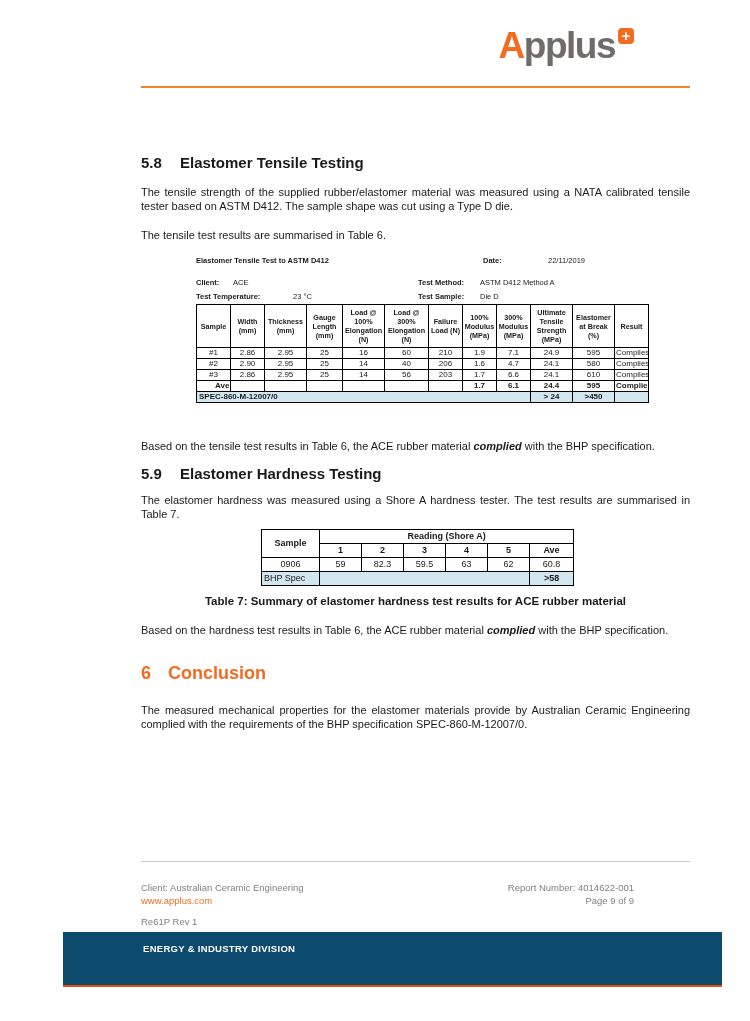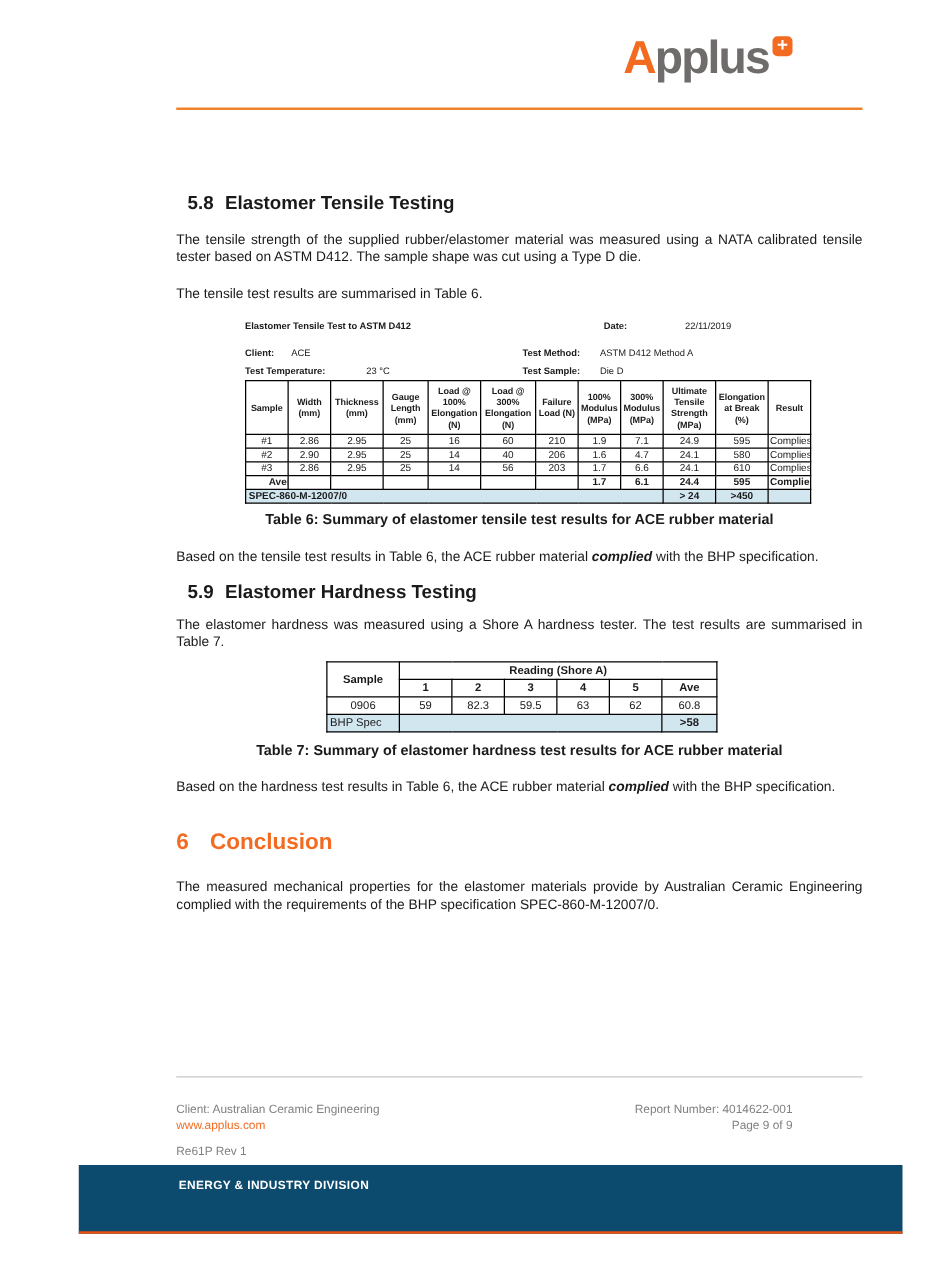--- a/index.html
+++ b/index.html
@@ -20,21 +20,21 @@
     border-radius: 4px; color: #ffffff; font-size: 15px; line-height: 15px;
     font-weight: bold; text-align: center; vertical-align: 17px;
     margin-left: 3px; letter-spacing: 0;
   }
   .header-line { position: absolute; top: 86px; left: 113px; width: 549px;
                  height: 2px; background: #F0822C; }
 
   
   .blk { position: absolute; left: 113px; width: 549px; }
   .para { font-size: 11px; line-height: 14px; text-align: justify; color: #1a1a1a; }
-  .h-sub { display: flex; font-size: 15px; font-weight: bold; color: #1a1a1a; text-align: center; }
+  .h-sub { display: flex; font-size: 15px; font-weight: bold; color: #1a1a1a; }
   .h-sub .h-num { width: 39px; flex: 0 0 39px; }
   .h-main { display: flex; font-size: 18px; font-weight: bold; color: #F26B21; }
   .h-main .h-num { width: 27px; flex: 0 0 27px; }
 
   #h58 { top: 154px; }
   #p58a { top: 185px; }
   #p58b { top: 228px; }
   #h59 { top: 465px; }
   #p59 { top: 493px; }
   #h6  { top: 663px; }
@@ -150,21 +150,21 @@
       <th>Sample</th>
       <th>Width (mm)</th>
       <th>Thickness (mm)</th>
       <th>Gauge Length (mm)</th>
       <th>Load @ 100% Elongation (N)</th>
       <th>Load @ 300% Elongation (N)</th>
       <th>Failure Load (N)</th>
       <th>100% Modulus (MPa)</th>
       <th>300% Modulus (MPa)</th>
       <th>Ultimate Tensile Strength (MPa)</th>
-      <th>Elongation at Break (%)</th>
+      <th>Elastomer at Break (%)</th>
       <th>Result</th>
     </tr>
     <tr>
       <td>#1</td>
       <td>2.86</td>
       <td>2.95</td>
       <td>25</td>
       <td>16</td>
       <td>60</td>
       <td>210</td>
@@ -218,21 +218,20 @@
     </tr>
     <tr class="spec-row">
       <td colspan="9" class="spec-label">SPEC-860-M-12007/0</td>
       <td>&gt; 24</td>
       <td>&gt;450</td>
       <td></td>
     </tr>
   </tbody>
     </table>
 
-  <div class="blk" id="cap6">Table 6: Summary of elastomer tensile test results for ACE rubber material</div>
 
   <div class="blk para" id="note6"><span>Based on the tensile test results in Table 6, the ACE rubber material </span><span class="emph">complied</span><span> with the BHP specification.</span></div>
 
   <div class="blk h-sub" id="h59">
     <span class="h-num">5.9</span>
     <span>Elastomer Hardness Testing</span>
   </div>
   <div class="blk para" id="p59">The elastomer hardness was measured using a Shore A hardness tester. The test results are summarised in Table 7.</div>
 
   <table id="table7">

